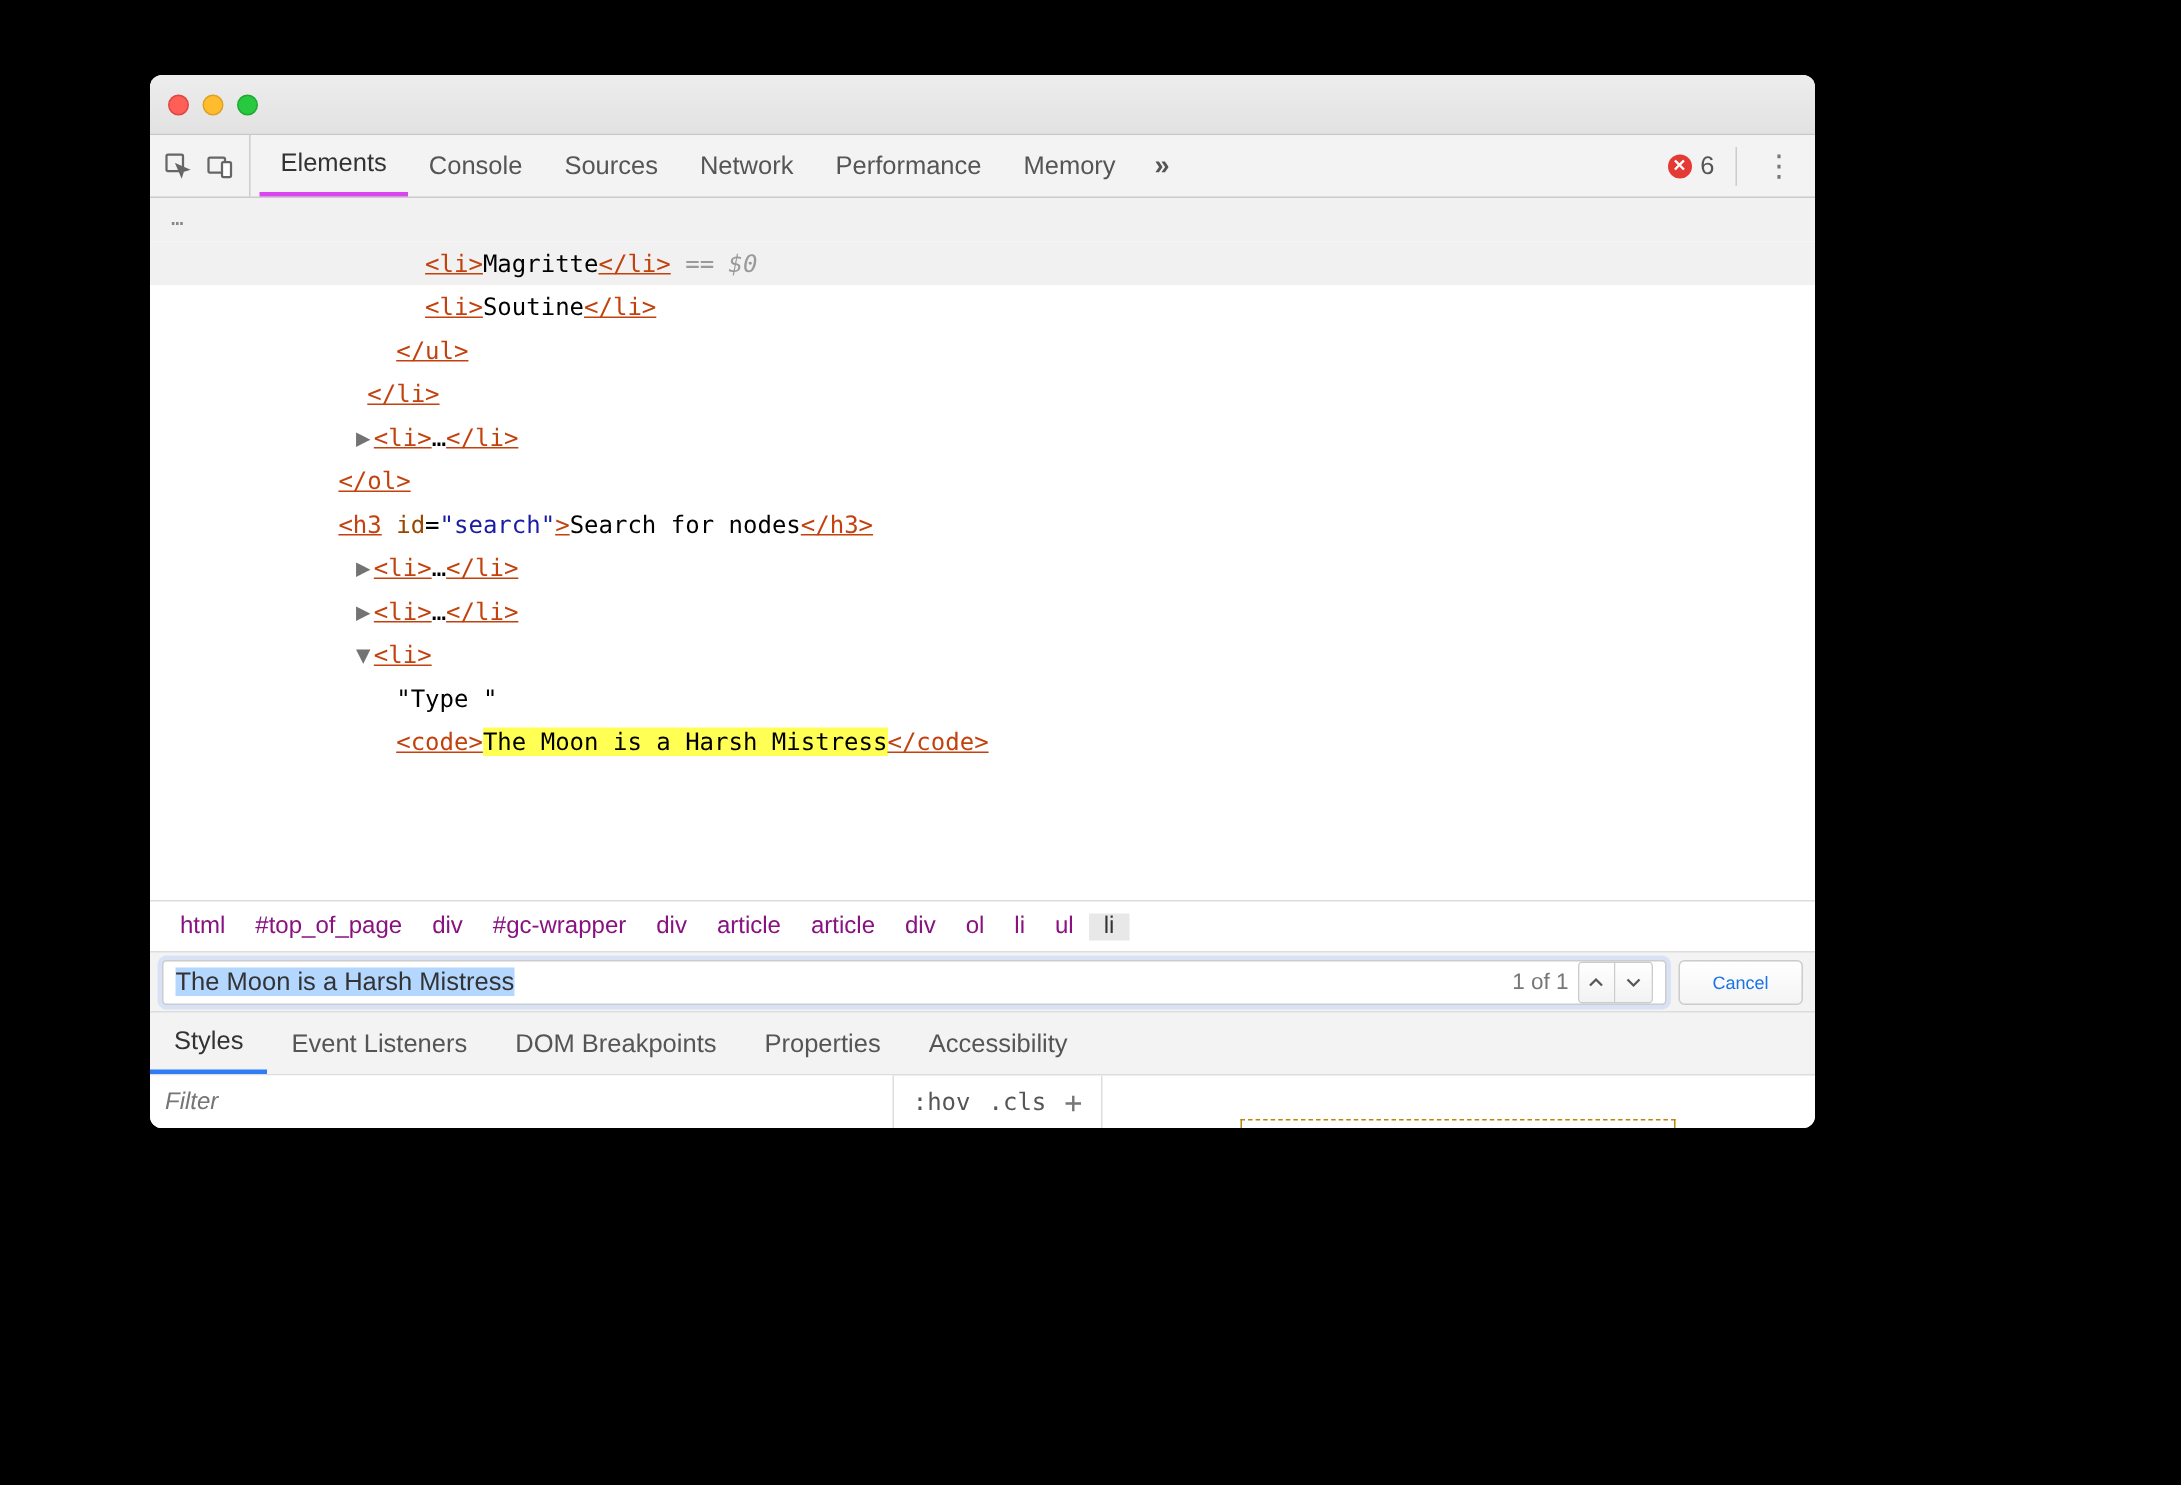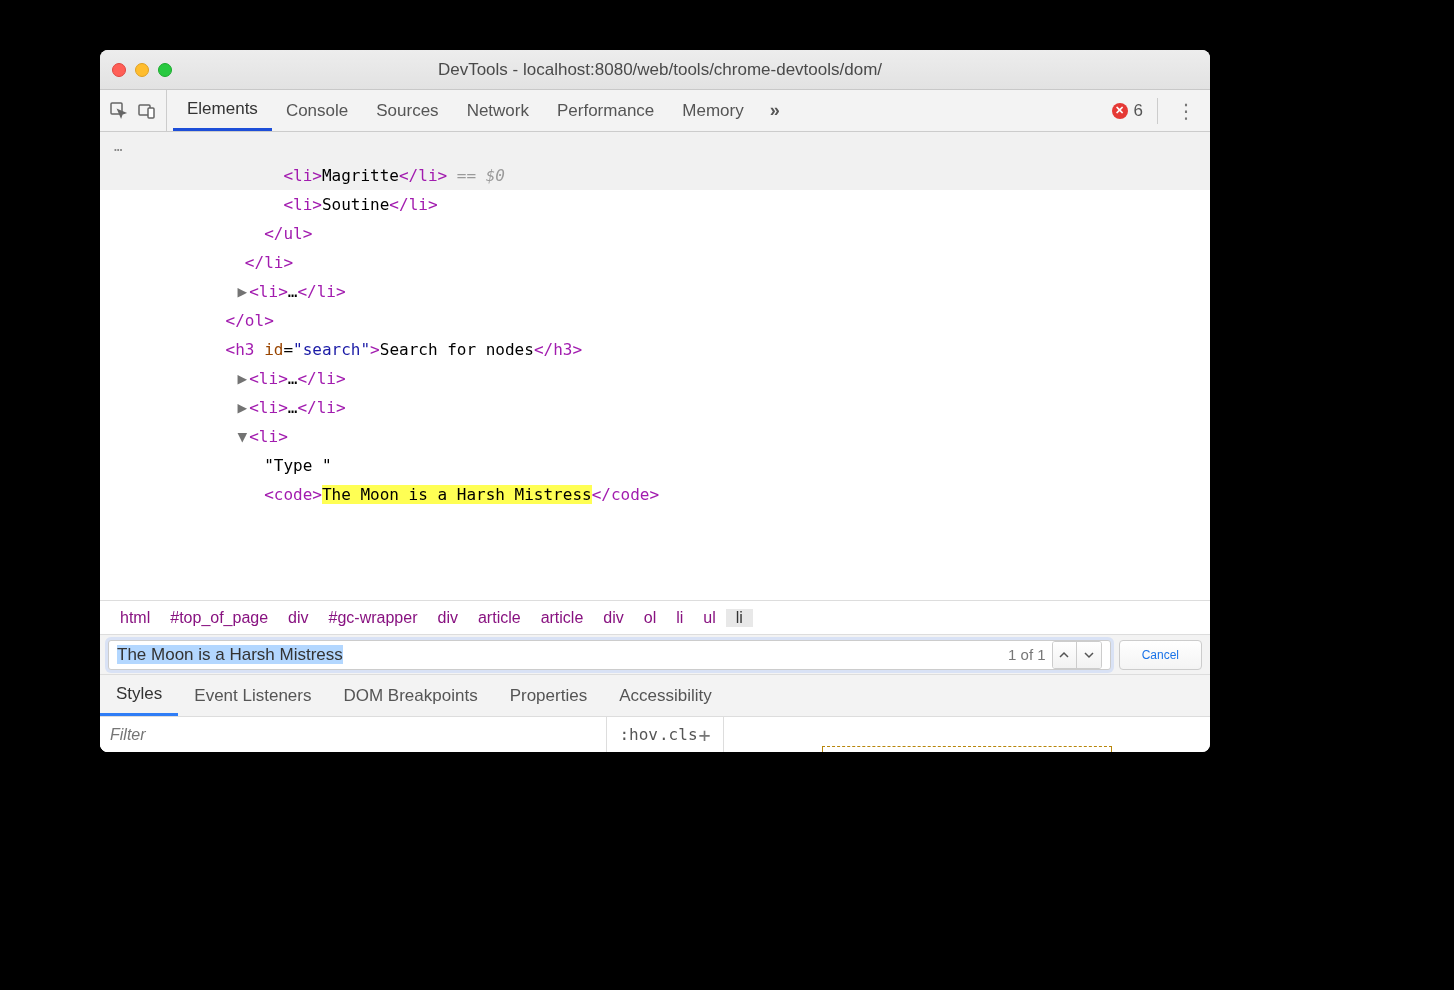--- a/index.html
+++ b/index.html
@@ -43,40 +43,40 @@
     background: #f3f3f3;
     border-bottom: 1px solid #ccc;
     display: flex;
     align-items: center;
     flex-shrink: 0;
   }
   .tool-left { display:flex; align-items:center; padding:0 8px; gap:6px; border-right:1px solid #ccc; height:100%;}
   .inspect-icon, .device-icon { width:22px; height:22px; display:flex; align-items:center; justify-content:center; color:#666; cursor:pointer;}
   .tabs { display:flex; height:100%; align-items:stretch; margin-left:6px; }
   .tab { padding:0 14px; display:flex; align-items:center; font-size:17px; color:#555; cursor:pointer; }
-  .tab.active { color:#333; border-bottom: 3px solid #1d4ed8; }
+  .tab.active { color:#333; border-bottom: 3px solid #d946ef; }
   .more-btn { padding:0 12px; display:flex; align-items:center; color:#555; font-size:18px; cursor:pointer; font-weight:600;}
   .tool-right { margin-left:auto; display:flex; align-items:center; padding:0 10px; gap:14px; }
   .errors { display:flex; align-items:center; gap:6px; color:#555; font-size:17px;}
   .err-icon { width:16px; height:16px; background:#e53935; border-radius:50%; color:#fff; display:flex; align-items:center; justify-content:center; font-size:11px; font-weight:bold;}
   .kebab { color:#777; font-size:20px; cursor:pointer; padding:0 4px;}
   .tool-right .divider{width:1px;height:26px;background:#ccc;}
   .dom {
     flex:1;
     overflow:auto;
     font-family: Menlo, Consolas, monospace;
     font-size: 16px;
     line-height: 29px;
     color:#222;
     background:#fff;
   }
   .row { white-space: pre; padding-left:10px; }
   .row.hl-grey { background:#f1f1f1; }
   .row.hl-blue { background:#eaf1fb; }
-  .tag { color:#a21caf; }
+  .tag { color:#c2410c;text-decoration:underline; }
   .attr-name { color:#994500; }
   .attr-val { color:#1a1aa6; }
   .text { color:#000; }
   .eqzero { color:#9a9a9a; font-style:italic;}
   .arrow { color:#737373; display:inline-block; width:14px; text-align:center;}
   .highlight { background:#ffff54; color:#000;}
   .overflow-menu { color:#888; padding-left:14px; font-size:14px; letter-spacing:2px;}
   .breadcrumbs {
     height:34px; border-top:1px solid #ddd; background:#fff;
     display:flex; align-items:center; font-size:16px; color:#881280;
@@ -108,37 +108,36 @@
   .subtabs {
     height:42px; border-top:1px solid #ddd; background:#f3f3f3;
     display:flex; align-items:center; flex-shrink:0;
   }
   .subtab { padding:0 16px; height:100%; display:flex; align-items:center; font-size:17px; color:#555; cursor:pointer;}
   .subtab.active { color:#333; border-bottom:3px solid #2f7df6; }
   .styles-row {
     height:36px; border-top:1px solid #ddd; display:flex; background:#fff; flex-shrink:0;
   }
   .filter-inp { flex:1; max-width:530px; padding:0 10px; font-size:16px; border:none; outline:none; font-style:italic; color:#999;}
-  .style-controls { display:flex; align-items:center; gap:1px; padding:0 12px; font-family:Menlo,monospace; font-size:16px; color:#555; border-left:1px solid #ddd; border-right:1px solid #ddd;}
+  .style-controls { display:flex; align-items:center; gap:12px; padding:0 12px; font-family:Menlo,monospace; font-size:16px; color:#555; border-left:1px solid #ddd; border-right:1px solid #ddd;}
   .plus-ic{font-size:20px;font-weight:300;color:#777;cursor:pointer;}
   .styles-right{flex:1;border-left:0;display:flex;align-items:flex-end;justify-content:center;}
   .dashed-box{width:290px;height:6px;border:1px dashed #b8860b;border-bottom:none;}
 </style>
 </head>
 <body>
 
 <div class="window">
 
   <div class="titlebar">
     <div class="traffic">
       <div class="dot red"></div>
       <div class="dot yellow"></div>
       <div class="dot green"></div>
     </div>
-    <div class="title">DevTools - localhost:8080/web/tools/chrome-devtools/dom/</div>
   </div>
 
   <div class="toolbar">
     <div class="tool-left">
       <div class="inspect-icon">
         <svg width="18" height="18" viewBox="0 0 18 18" fill="none" stroke="#666" stroke-width="1.5">
             <rect x="1" y="1" width="11" height="11" rx="1"></rect>
             <path d="M8 8 l7 3 -3 1 -1 3 z" fill="#666"></path>
           </svg>
       </div>

